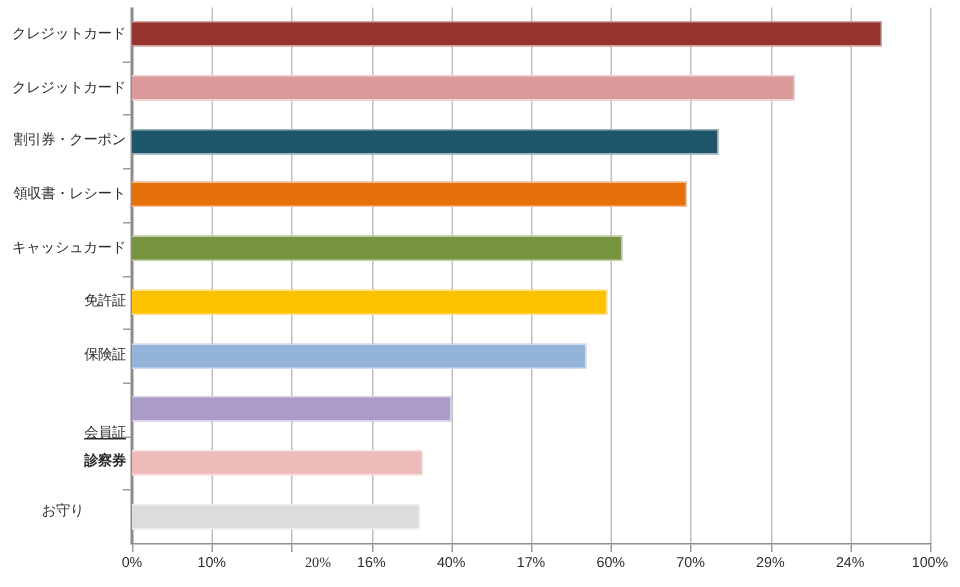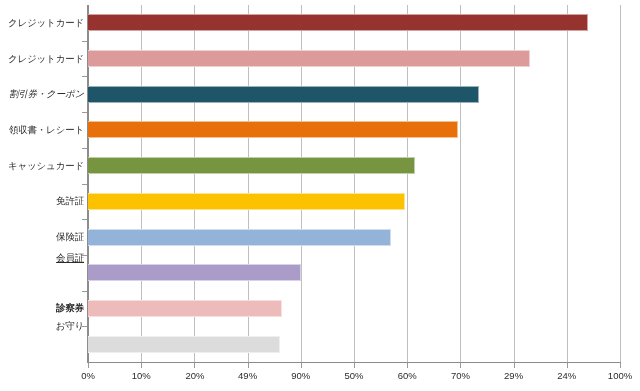--- a/index.html
+++ b/index.html
@@ -122,28 +122,28 @@
   }
 </style>
 </head>
 <body>
 
 <div id="chart-root">
 
   <div id="category-axis">
       <div class="cat-label" style="top: 16.85px;">クレジットカード</div>
       <div class="cat-label" style="top: 52.55px;">クレジットカード</div>
-      <div class="cat-label" style="top: 88.25px; font-style: italic;">割引券・クーポン</div>
+      <div class="cat-label" style="top: 88.25px;">割引券・クーポン</div>
       <div class="cat-label" style="top: 123.95px;">領収書・レシート</div>
       <div class="cat-label" style="top: 159.65px;">キャッシュカード</div>
       <div class="cat-label" style="top: 195.35px;">免許証</div>
       <div class="cat-label" style="top: 231.05px;">保険証</div>
-      <div class="cat-label" style="top: 252px; text-decoration: underline;">会員証</div>
+      <div class="cat-label" style="top: 283px; text-decoration: underline;">会員証</div>
       <div class="cat-label" style="top: 302.45px; font-weight: bold;">診察券</div>
-      <div class="cat-label" style="top: 320px;">お守り</div>
+      <div class="cat-label" style="top: 335px; text-align: center;">お守り</div>
     </div>
 
   <div id="plot-area">
     <div id="gridlines">
         <div class="gridline zero-line" style="left: 0px;"></div>
         <div class="gridline" style="left: 53.2px;"></div>
         <div class="gridline" style="left: 106.4px;"></div>
         <div class="gridline" style="left: 159.6px;"></div>
         <div class="gridline" style="left: 212.8px;"></div>
         <div class="gridline" style="left: 266px;"></div>
@@ -177,27 +177,27 @@
     <div class="y-tick" style="top: 183.5px;"></div>
     <div class="y-tick" style="top: 219.2px;"></div>
     <div class="y-tick" style="top: 254.9px;"></div>
     <div class="y-tick" style="top: 290.6px;"></div>
     <div class="y-tick" style="top: 326.3px;"></div>
     <div class="x-tick" style="left: 88px;"></div>
     <div class="x-label" style="left: 88px;">0%</div>
     <div class="x-tick" style="left: 141.2px;"></div>
     <div class="x-label" style="left: 141.2px;">10%</div>
     <div class="x-tick" style="left: 194.4px;"></div>
-    <div class="x-label" style="left: 195px;">20%</div>
+    <div class="x-label" style="left: 212px; font-family: Liberation Serif, serif;">20%</div>
     <div class="x-tick" style="left: 247.6px;"></div>
-    <div class="x-label" style="left: 247.6px;">49%</div>
+    <div class="x-label" style="left: 247.6px;">16%</div>
     <div class="x-tick" style="left: 300.8px;"></div>
-    <div class="x-label" style="left: 300.8px;">90%</div>
+    <div class="x-label" style="left: 300.8px;">40%</div>
     <div class="x-tick" style="left: 354px;"></div>
-    <div class="x-label" style="left: 354px;">50%</div>
+    <div class="x-label" style="left: 354px;">17%</div>
     <div class="x-tick" style="left: 407.2px;"></div>
     <div class="x-label" style="left: 407.2px;">60%</div>
     <div class="x-tick" style="left: 460.4px;"></div>
     <div class="x-label" style="left: 460.4px;">70%</div>
     <div class="x-tick" style="left: 513.6px;"></div>
     <div class="x-label" style="left: 513.6px;">29%</div>
     <div class="x-tick" style="left: 566.8px;"></div>
     <div class="x-label" style="left: 566.8px;">24%</div>
     <div class="x-tick" style="left: 620px;"></div>
     <div class="x-label" style="left: 620px;">100%</div>

